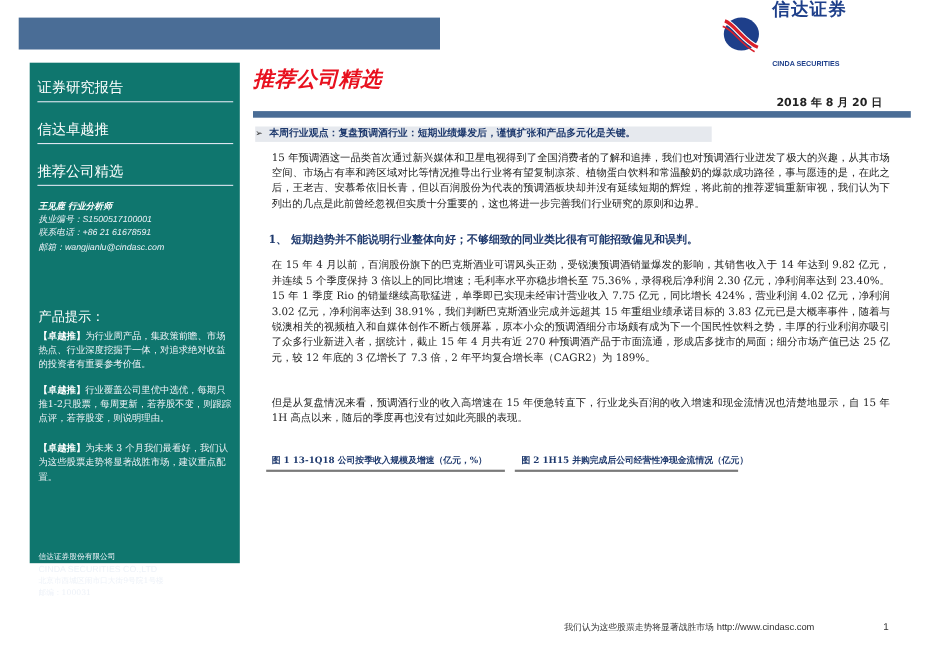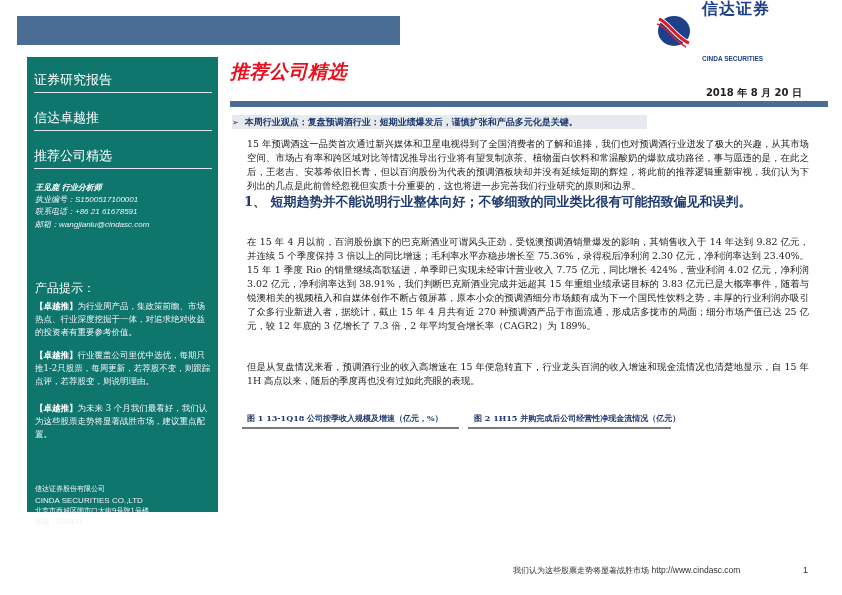--- a/index.html
+++ b/index.html
@@ -25,21 +25,21 @@
     .company .en { font-family:"Liberation Sans",sans-serif; font-size:8px; }
 
     .industry-title { position:absolute; left:230px; top:59px; font-family:"DejaVu Sans",sans-serif; font-weight:bold; font-style:italic; font-size:19px; color:#e8101e; letter-spacing:0.5px; }
     .date { position:absolute; right:40px; top:86px; font-family:"DejaVu Sans",sans-serif; font-weight:bold; font-size:10px; color:#222; }
     .title-rule { position:absolute; left:230px; top:101px; width:598px; height:6px; background:#4a6d96; }
 
     .viewpoint { position:absolute; left:232px; top:115px; width:415px; height:14px; background:#e6e9ee; font-size:9px; font-weight:bold; color:#1f3a6e; line-height:14px; }
     .viewpoint .arrow { color:#333; margin-right:6px; font-family:"DejaVu Sans",sans-serif; font-size:8px; }
 
     .para { position:absolute; left:247px; width:562px; font-size:9.4px; line-height:14px; text-align:justify; color:#222; }
-    .subhead { position:absolute; left:244px; top:193px; font-size:13px; font-weight:bold; color:#1f3a6e; }
+    .subhead { position:absolute; left:244px; top:211px; font-size:10px; font-weight:bold; color:#1f3a6e; }
 
     .fig-cap { position:absolute; top:413px; font-size:8px; font-weight:bold; color:#1f3a6e; }
     .fig-rule { position:absolute; top:427px; height:2px; background:#7a7a7a; }
 
     .footer { position:absolute; left:513px; top:565px; font-size:8px; color:#333; }
     .footer .url { font-family:"Liberation Sans",sans-serif; font-size:8.5px; }
     .page-num { position:absolute; left:803px; top:565px; font-family:"Liberation Sans",sans-serif; font-size:9px; color:#333; }
   </style>
 </head>
 <body>
@@ -74,21 +74,21 @@
   <div class="product-para" style="top:243px;">
     <b>【卓越推】</b><span>为行业周产品，集政策前瞻、市场热点、行业深度挖掘于一体，对追求绝对收益的投资者有重要参考价值。</span>
   </div>
   <div class="product-para" style="top:292px;">
     <b>【卓越推】</b><span>行业覆盖公司里优中选优，每期只推1-2只股票，每周更新，若荐股不变，则跟踪点评，若荐股变，则说明理由。</span>
   </div>
   <div class="product-para" style="top:345px;">
     <b>【卓越推】</b><span>为未来 3 个月我们最看好，我们认为这些股票走势将显著战胜市场，建议重点配置。</span>
   </div>
 
-  <div class="company" style="top:427px;">
+  <div class="company" style="top:444px;">
     <div>信达证券股份有限公司</div>
     <div class="en">CINDA SECURITIES CO.,LTD</div>
     <div>北京市西城区闹市口大街9号院1号楼</div>
     <div>邮编：100031</div>
   </div>
 </aside>
 
 <h1 class="industry-title">推荐公司精选</h1>
 <div class="date">2018 年 8 月 20 日</div>
 <div class="title-rule"></div>

